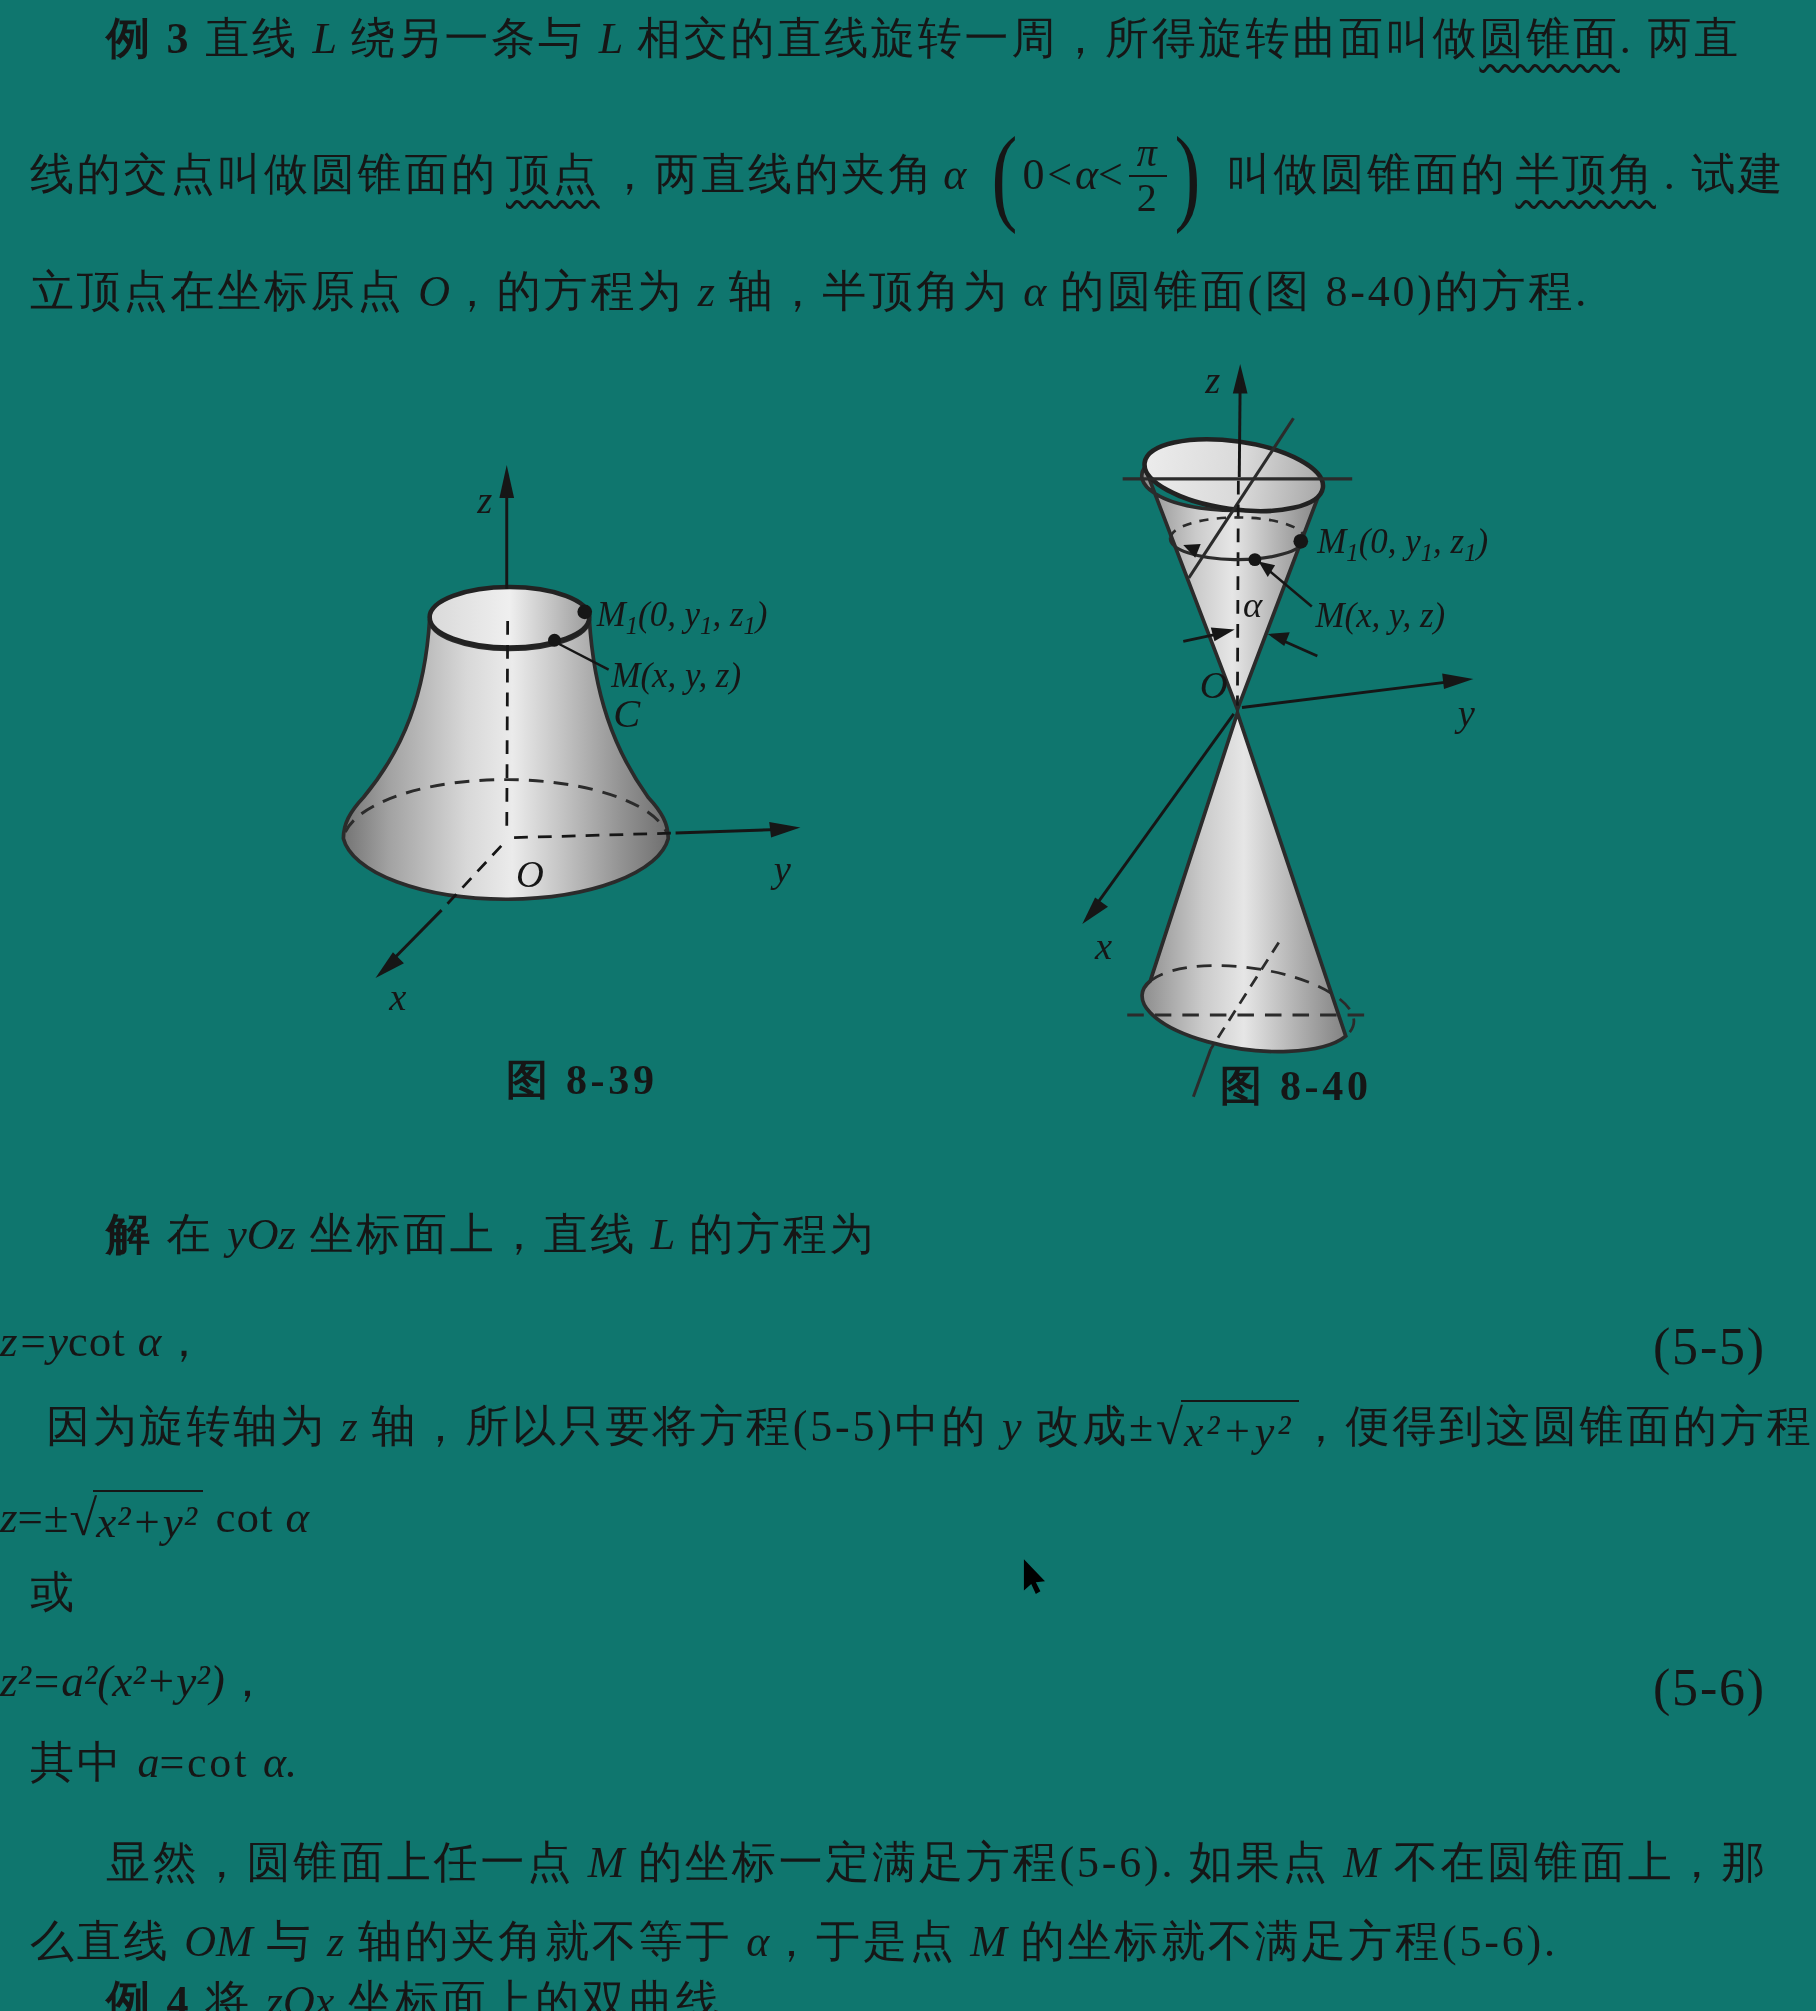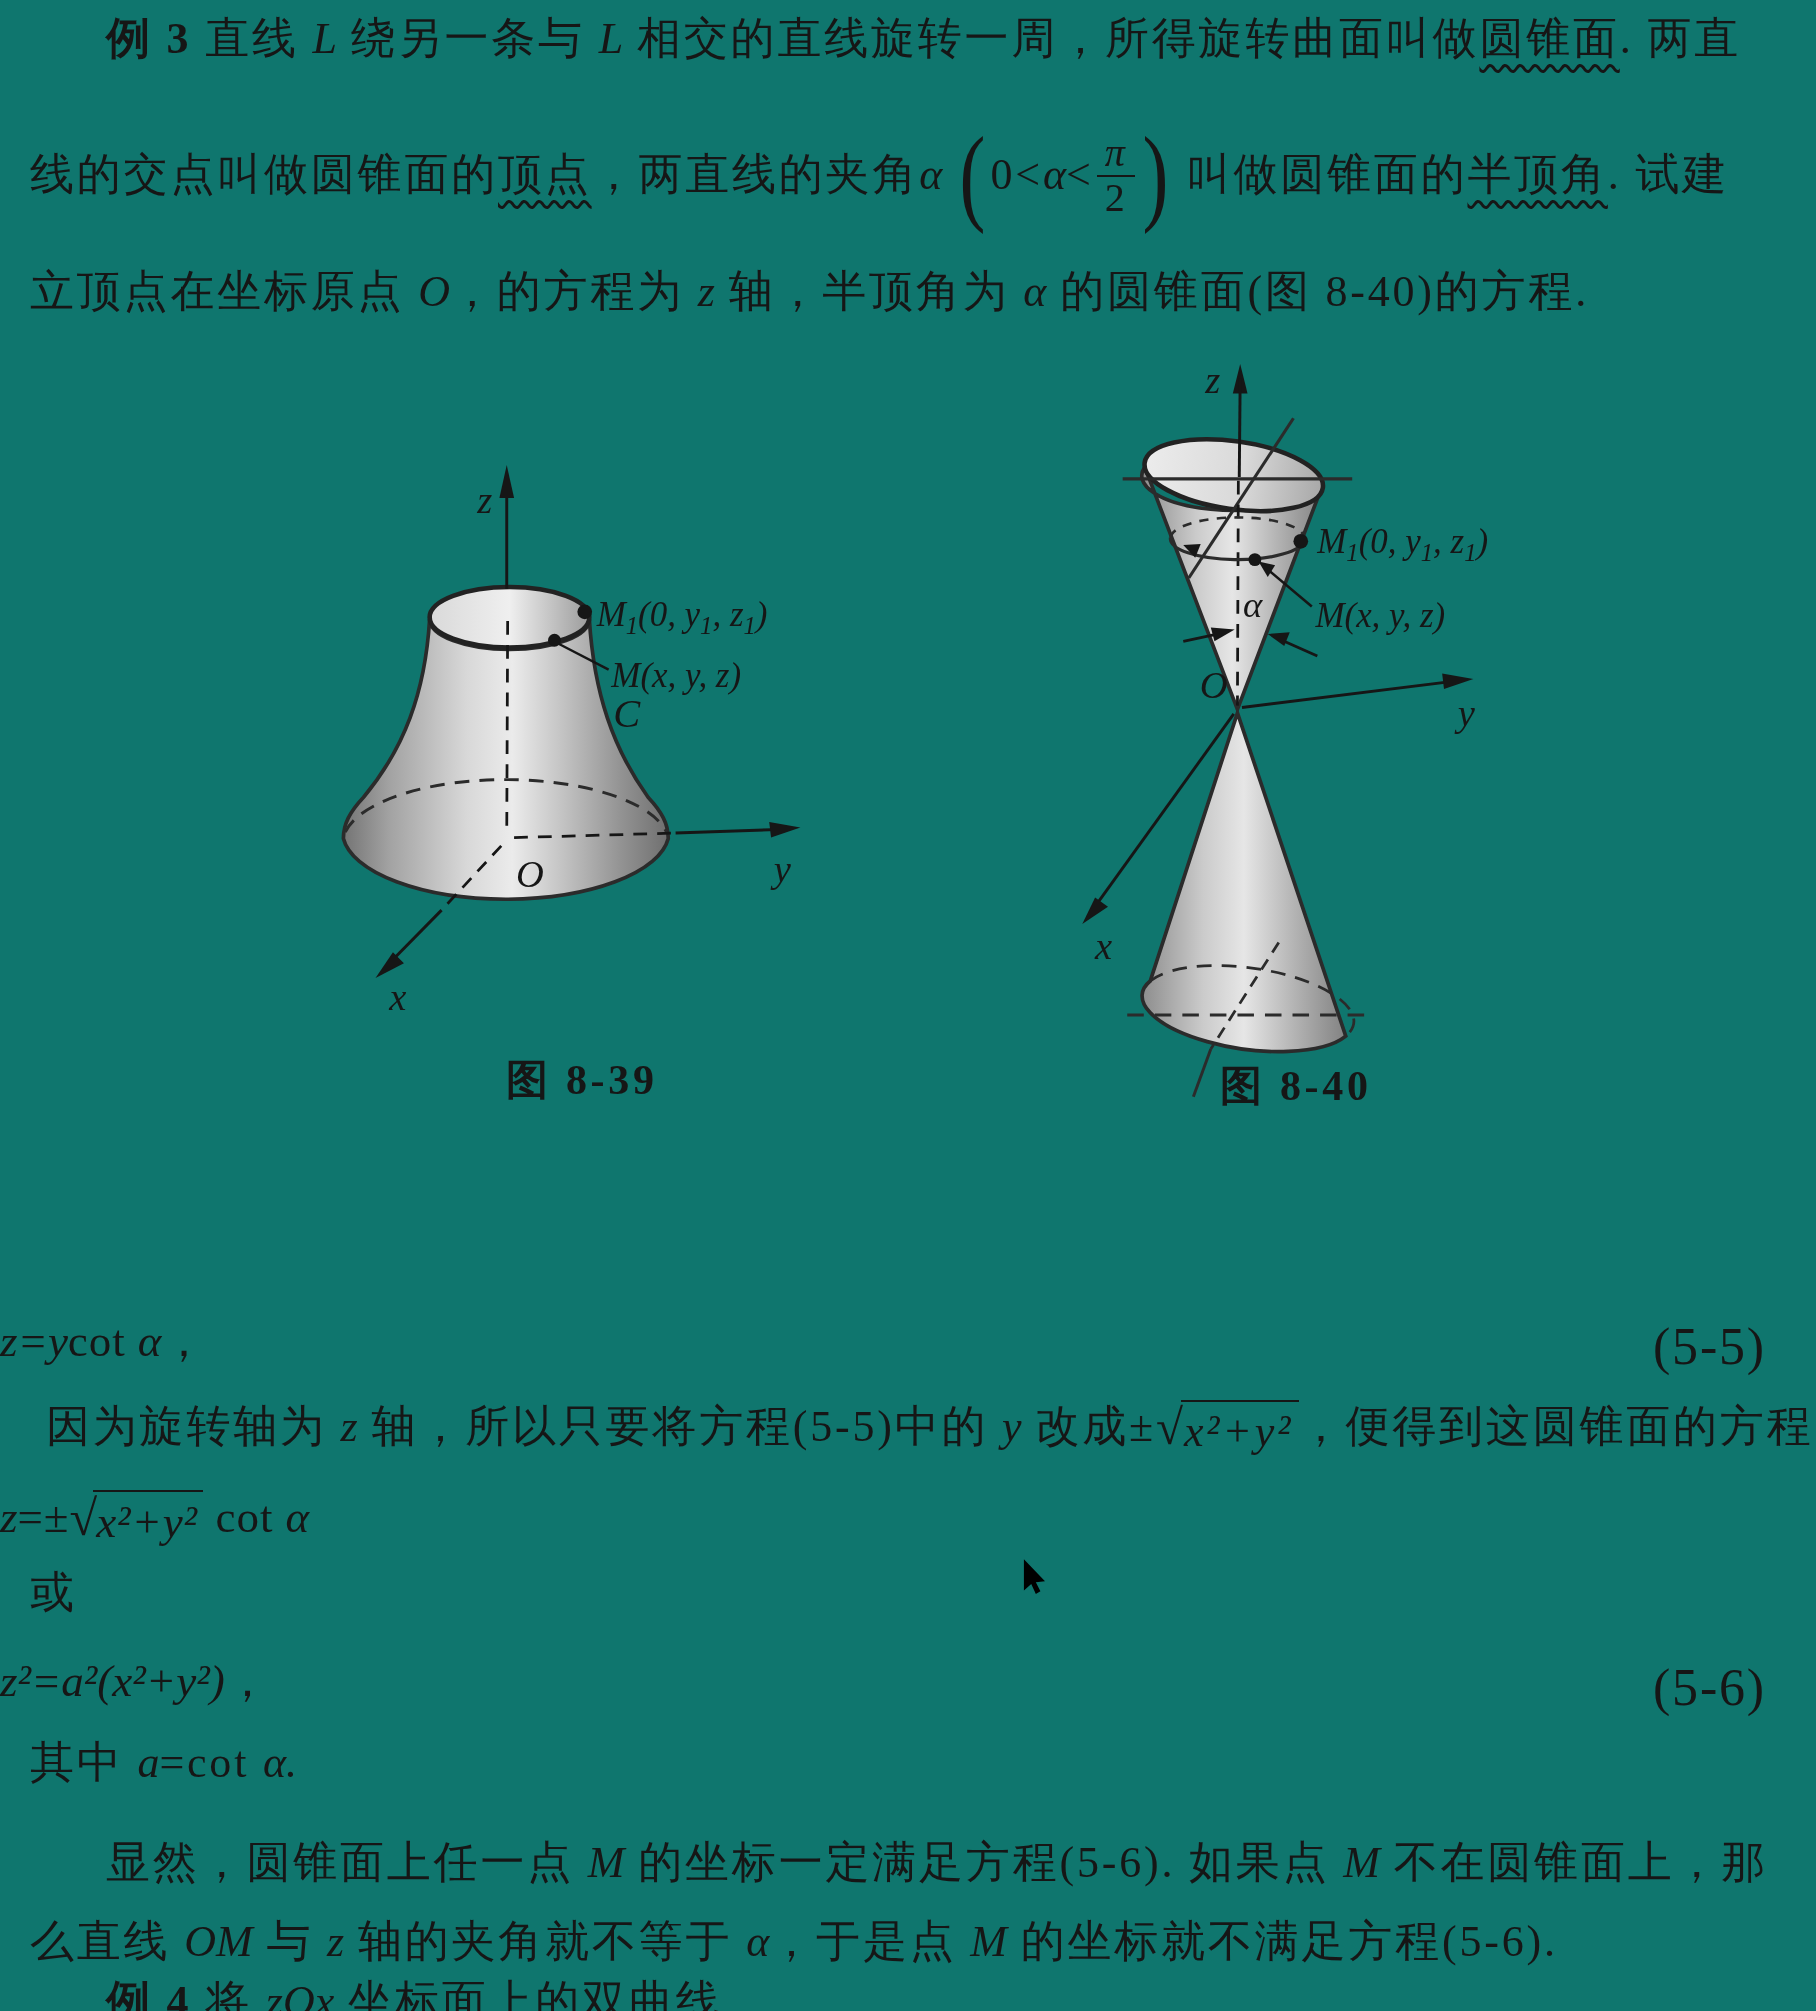--- a/index.html
+++ b/index.html
@@ -25,21 +25,21 @@
 </style>
 </head>
 <body>
 
 <div id="page">
 
   <div class="ln" style="left:106px;top:13px;">
     <span class="b">例 3</span><span>  直线 </span><span class="it">L</span><span> 绕另一条与 </span><span class="it">L</span><span> 相交的直线旋转一周，所得旋转曲面叫做</span><span class="wavy">圆锥面</span><span>. 两直</span>
   </div>
 
-  <div class="ln flexline" style="left:30px;top:103px;height:145px;">
+  <div class="ln flexline" style="left:30px;top:103px;height:145px;gap:8px;">
     <span>线的交点叫做圆锥面的</span>
       <span class="wavy">顶点</span>
       <span>，两直线的夹角 </span>
       <span class="it">α</span>
     <span class="flexline" style="margin:0 13px;">
       <span class="bp">(</span>
       <span>0&lt;</span>
         <span class="it">α</span>
         <span>&lt;</span>
       <span class="frac">
@@ -166,20 +166,23 @@
     <text x="1312" y="428" font-size="42">z</text>
     <text x="1587" y="790" font-size="42">y</text>
     <text x="1192" y="1044" font-size="42">x</text>
     <text x="1306" y="760" font-size="42">O</text>
     <text x="1353" y="672" font-size="40">α</text>
     <text x="1434" y="602" font-size="38"><tspan>M</tspan><tspan dy="9" font-size="27">1</tspan><tspan dy="-9">(0, y</tspan><tspan dy="9" font-size="27">1</tspan><tspan dy="-9">, z</tspan><tspan dy="9" font-size="27">1</tspan><tspan dy="-9">)</tspan></text>
     <text x="1432" y="682" font-size="38">M(x, y, z)</text>
   </svg>
   <div class="caption" style="left:1220px;top:1058px;">图 8-40</div>
 
+  <div class="ln" style="left:106px;top:1209px;">
+    <span class="b">解</span><span>  在 </span><span class="it">yOz</span><span> 坐标面上，直线 </span><span class="it">L</span><span> 的方程为</span>
+  </div>
 
   <div class="eq" style="top:1311px;">
     <span class="it">z=y</span><span>cot </span><span class="it">α</span><span>，</span>
   </div>
   <div class="eqlabel" style="left:1653px;top:1317px;">(5-5)</div>
 
   <div class="ln" style="left:46px;top:1400px;">
     <span>因为旋转轴为 </span><span class="it">z</span><span> 轴，所以只要将方程(5-5)中的 </span><span class="it">y</span><span> 改成±</span><span class="sqrt">
         <span class="rad">√</span>
         <span class="body">x²+y²</span>

